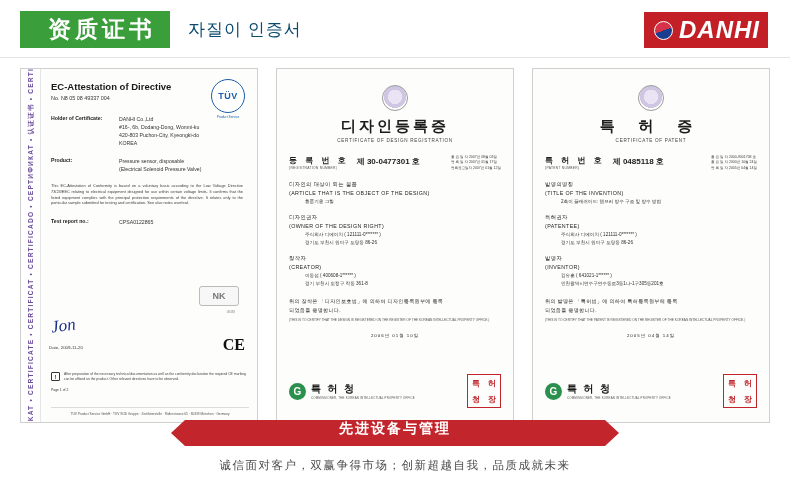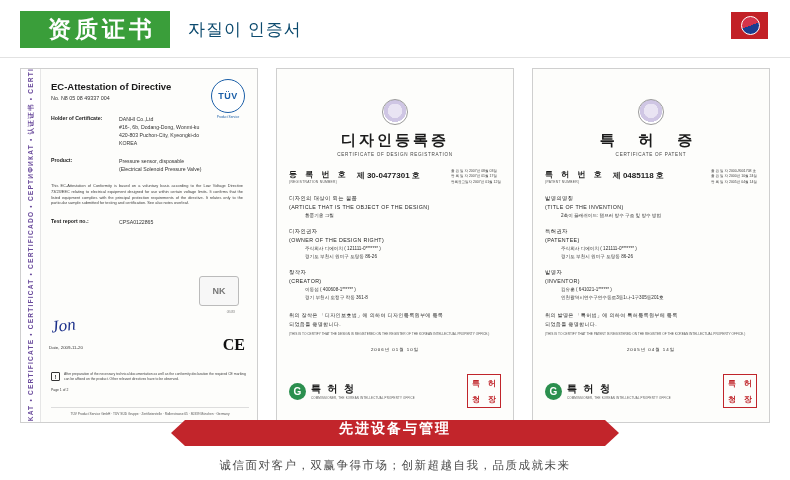--- a/index.html
+++ b/index.html
@@ -139,29 +139,29 @@
     position:absolute; right:12px; top:10px;
     width:34px; height:34px; border-radius:50%;
     border:1.3px solid #1b5fa8;
     display:flex; align-items:center; justify-content:center;
     color:#1b5fa8; font-weight:bold; font-size:9px; letter-spacing:0.5px;
     background:#fff;
   }
   .tuv-cap { position:absolute; right:6px; top:46px; font-size:3.2px; color:#1b5fa8; width:46px; text-align:center;}
   .nk-stamp {
     position:absolute; right:18px; bottom:116px;
-    width:40px; height:30px;
+    width:40px; height:20px;
     border:1px solid #bbb; border-radius:3px;
     display:flex; align-items:center; justify-content:center;
     font-size:9px; font-weight:bold; color:#777; background:#f7f7f7;
   }
   .nk-cap { position:absolute; right:22px; bottom:108px; font-size:3px; color:#888;}
 
   
-  .kc { padding: 26px 12px; }
+  .kc { padding: 12px 12px; }
   .kc-emblem {
     width: 26px; height: 26px; margin: 4px auto 6px auto;
     border-radius: 50%;
     border: 1.2px solid #9a9a9a;
     background: radial-gradient(circle at 50% 45%, #e9e4f3 0 40%, #cfc6e4 41% 62%, #ffffff 63% 100%);
   }
   .kc-title {
     text-align:center; font-size: 15px; font-weight: bold;
     letter-spacing: 3px; color: #1b1b1b; margin-bottom: 2px;
     font-family:"Liberation Serif", serif;
@@ -233,20 +233,21 @@
   }
 </style>
 </head>
 <body>
 
 <div class="header">
   <div class="hdr-green">资质证书</div>
   <div class="hdr-korean">자질이 인증서</div>
   <div class="hdr-logo">
     <span class="flagdot"></span>
+    <span>DANHI</span>
   </div>
   <div class="hdr-rule"></div>
 </div>
 
 <div class="certs">
 
   <div class="cert c1">
     <div class="c1-side">
       <span>ZERTIFIKAT • CERTIFICATE • CERTIFICAT • CERTIFICADO • СЕРТИФИКАТ • 认证证书 • CERTIFICATE</span>
     </div>

